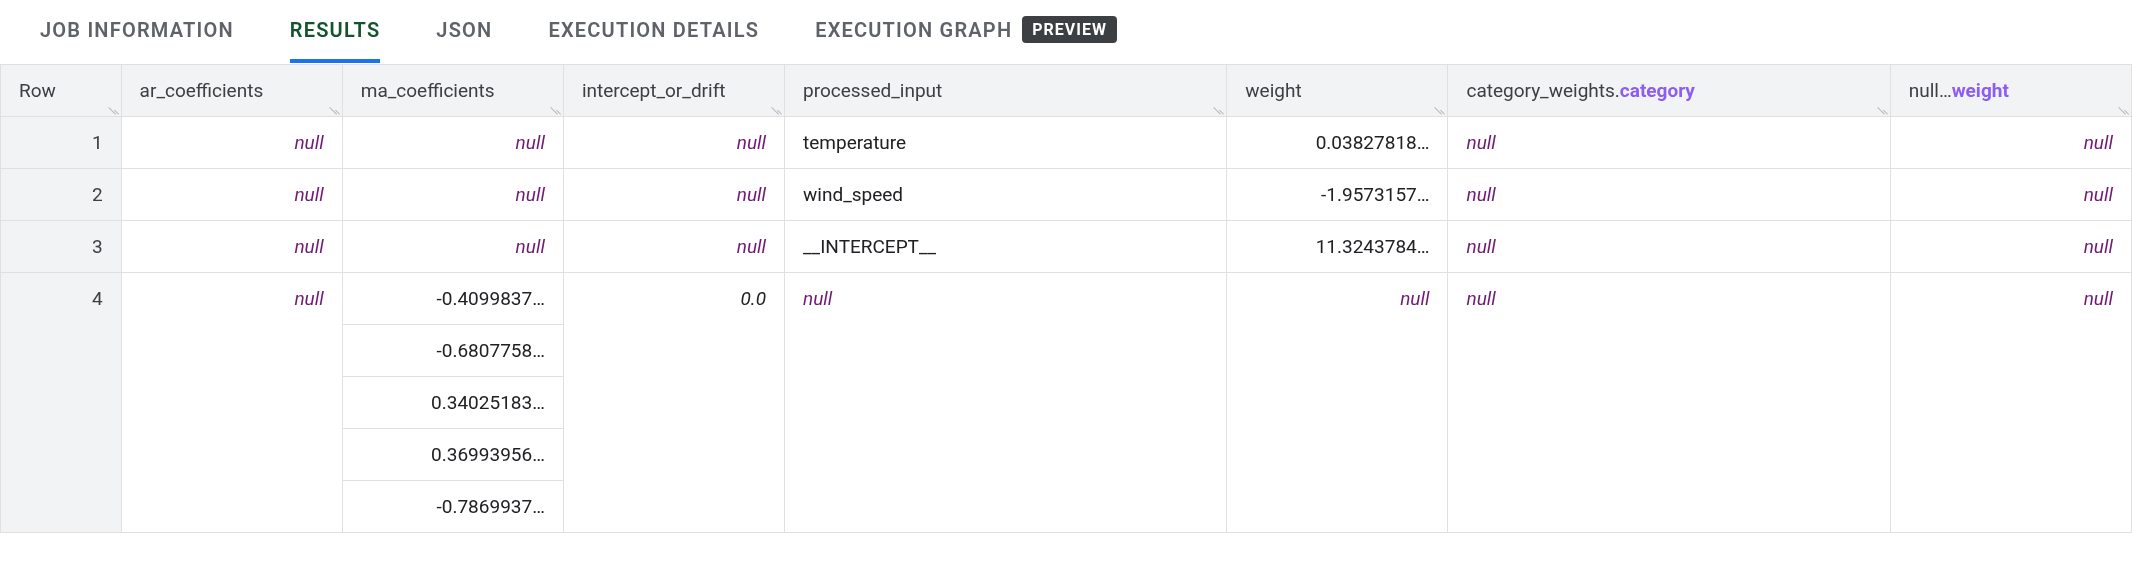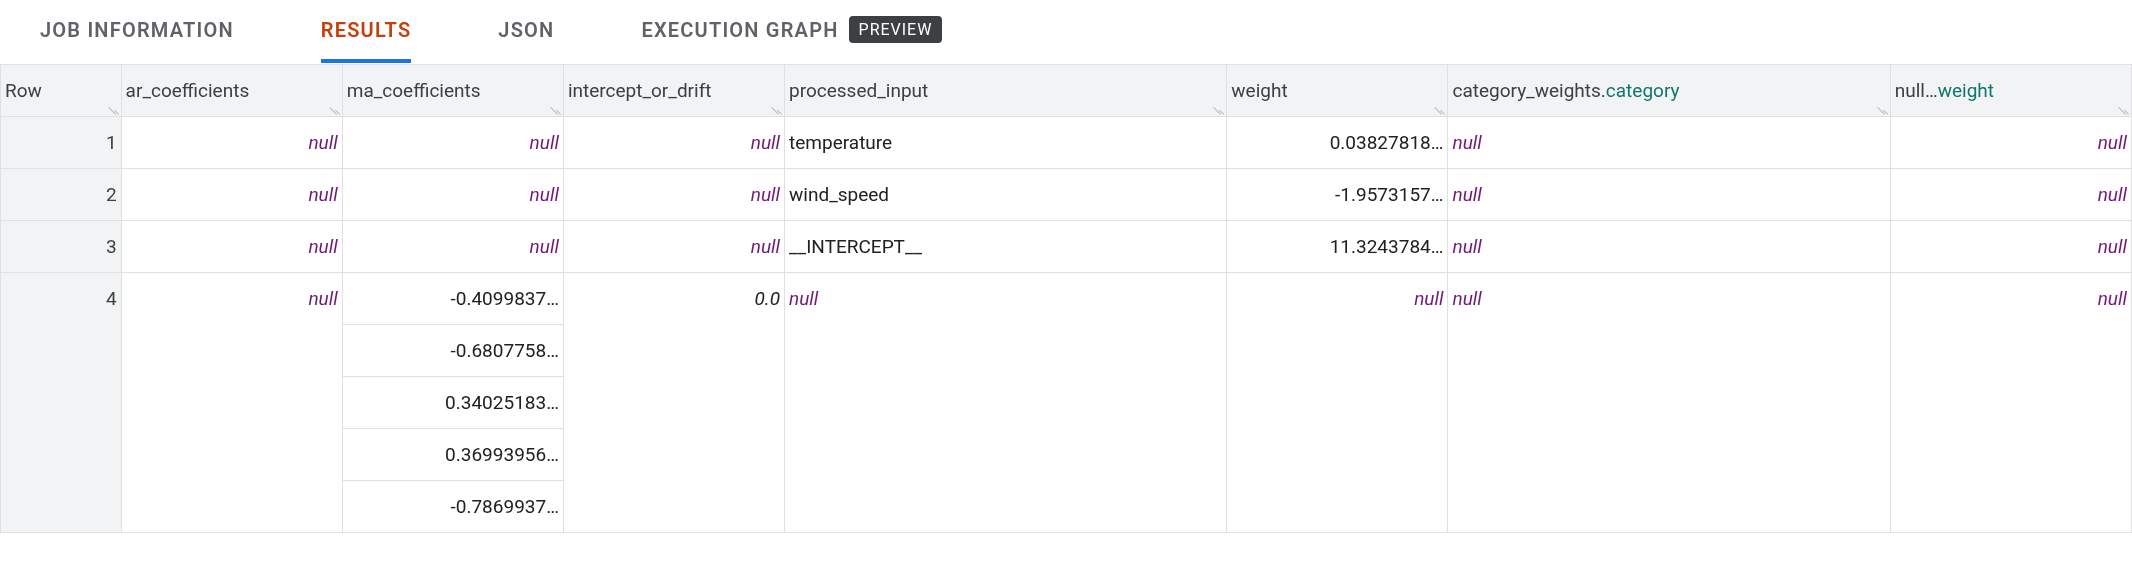--- a/index.html
+++ b/index.html
@@ -9,62 +9,62 @@
     font-family: Roboto, "Helvetica Neue", Arial, sans-serif;
     font-size: 18px;
     color: #202124;
     background: #fff;
   }
   .wrap { width: 2132px; }
   
   .tabs {
     display: flex;
     align-items: center;
-    gap: 87px;
+    gap: 56px;
     padding: 0 40px;
     height: 64px;
     border-bottom: 1px solid transparent;
   }
   .tab {
     display: flex;
     align-items: center;
     gap: 10px;
     height: 100%;
     color: #5f6368;
     font-weight: 600;
     letter-spacing: 1.2px;
     cursor: pointer;
     border-bottom: 4px solid transparent;
     white-space: nowrap;
     font-size: 20px;
   }
   .tab.active {
-    color: #c2410c;
+    color: #14532d;
     border-bottom-color: #1a73e8;
     text-align: center;
   }
   .badge {
     background: #3c4043;
     color: #fff;
     font-size: 16px;
     letter-spacing: 1px;
     padding: 4px 10px;
     border-radius: 4px;
-    font-weight: 400;
+    font-weight: 700;
   }
   
   .table {
     width: 100%;
     border-collapse: collapse;
     table-layout: fixed;
   }
   .table th, .table td {
     border: 1px solid #e0e0e0;
     height: 52px;
-    padding: 0 4px;
+    padding: 0 18px;
     overflow: hidden;
     white-space: nowrap;
     text-overflow: ellipsis;
     vertical-align: middle;
     font-size: 19px;
   }
   .table th {
     background: #f1f3f4;
     font-weight: 400;
     color: #3c4043;
@@ -84,40 +84,41 @@
     content: "";
     position: absolute;
     background: #5f6368;
   }
   .table th .resize::before { width: 1px; height: 6px; right: 0; bottom: 0; transform: rotate(-45deg); transform-origin: bottom right;}
   .table th .resize::after  { width: 1px; height: 10px; right: 3px; bottom: 0; transform: rotate(-45deg); transform-origin: bottom right;}
   .row-col-cell { text-align: right; background: #f1f3f4; color:#3c4043; }
   .num { text-align: right; margin-top: 7px; }
   .txt { text-align: left; }
   .null { color: #701a75; font-style: italic; }
-  .bold-part { font-weight: 400; color:#0f766e;text-align:right; }
+  .bold-part { font-weight: 700; color:#8b5cf6;text-align:right; }
   
   .c-row { width: 120px; }
   .c-ar  { width: 220px; }
   .c-ma  { width: 220px; }
   .c-int { width: 220px; }
   .c-pi  { width: 440px; }
   .c-w   { width: 220px; }
   .c-cwc { width: 440px; }
   .c-cww { width: 240px; }
   th.row-header { text-align:left; }
 </style>
 </head>
 <body>
 <div class="wrap">
 
 <div class="tabs">
   <div class="tab">JOB INFORMATION</div>
   <div class="tab active">RESULTS</div>
   <div class="tab">JSON</div>
+  <div class="tab">EXECUTION DETAILS</div>
   <div class="tab">
     <span>EXECUTION GRAPH</span>
     <span class="badge">PREVIEW</span>
   </div>
 </div>
 
 <table class="table">
   <colgroup>
     <col class="c-row">
         <col class="c-ar">

